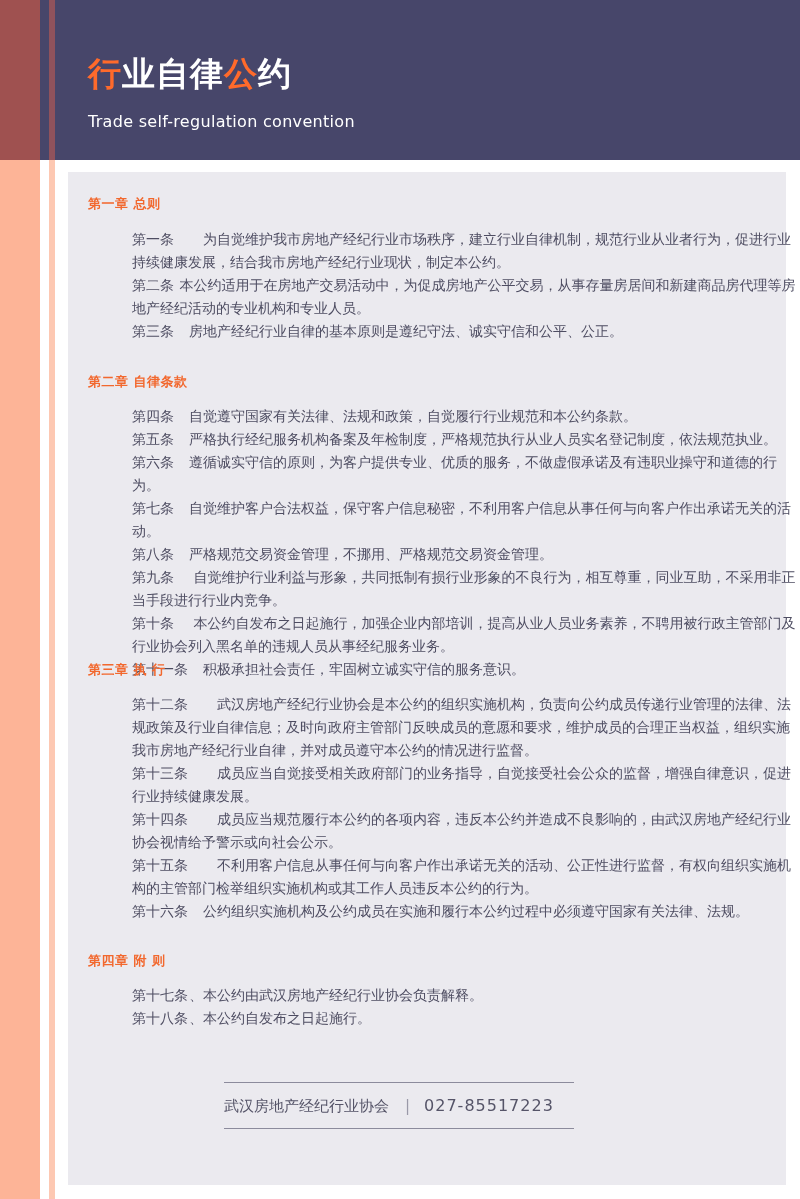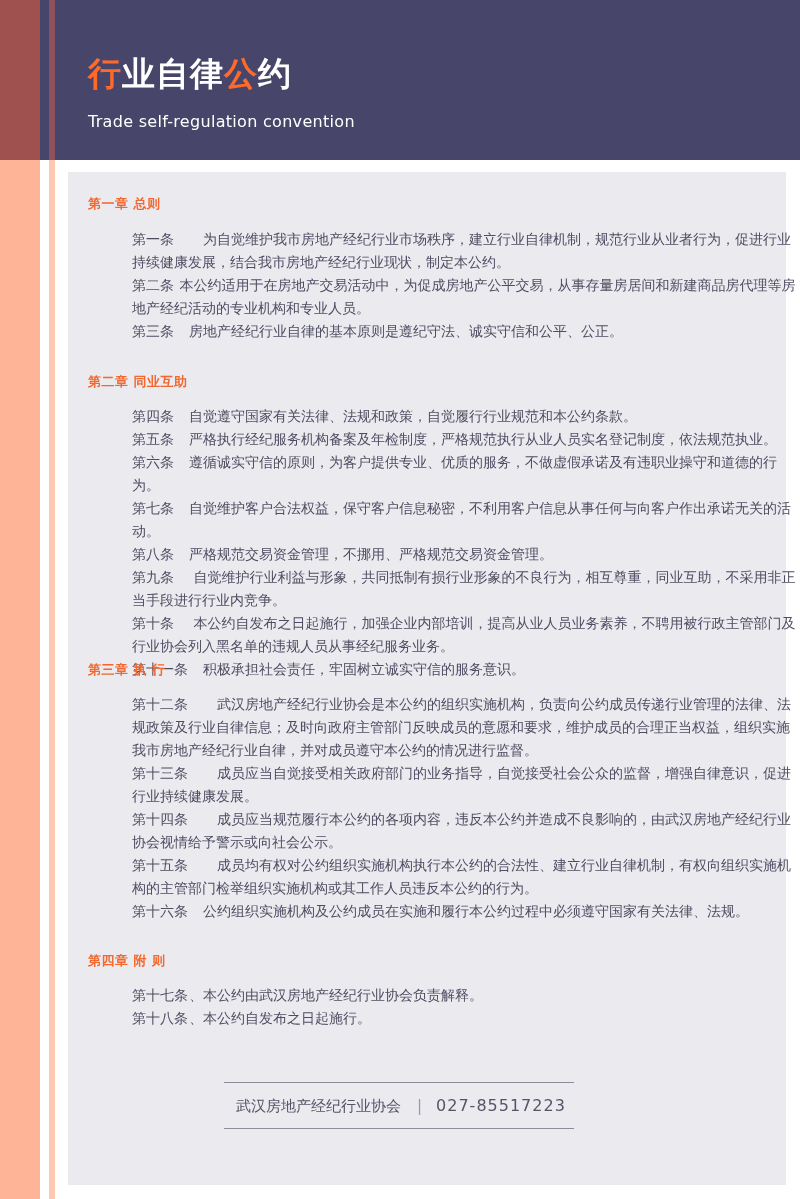--- a/index.html
+++ b/index.html
@@ -17,21 +17,21 @@
     .subtitle { position: absolute; left: 88px; top: 112px; font-family: "DejaVu Sans", sans-serif; font-size: 16px; color: #ffffff; letter-spacing: 0.3px; }
 
     .card { position: absolute; left: 68px; top: 172px; width: 718px; height: 1013px; background: #ebeaef; }
 
     .chapter { position: absolute; left: 88px; font-family: "DejaVu Serif", "Liberation Serif", serif; font-weight: bold; font-size: 13px; color: #f2682e; letter-spacing: 0.5px; }
     .para { position: absolute; left: 88px; width: 668px; font-size: 14px; line-height: 23px; color: #4e4d62; margin-left: 44px; }
     .para .num { margin-right: 1px; }
     .para p { white-space: normal; }
 
     .footer-line { position: absolute; left: 224px; width: 350px; height: 1px; background: #8c8b9c; }
-    .footer-text { position: absolute; left: 224px; top: 1096px; width: 360px; font-size: 15px; color: #555468; white-space: nowrap; margin-left: 12px; }
+    .footer-text { position: absolute; left: 224px; top: 1096px; width: 360px; font-size: 15px; color: #555468; white-space: nowrap; }
     .footer-text .sep { color: #9a99a8; margin: 0 14px 0 16px; }
     .footer-text .phone { font-family: "DejaVu Sans", sans-serif; letter-spacing: 1px; font-size: 16px; }
   </style>
 </head>
 <body>
 
 <div class="stripe-left"></div>
 <div class="stripe-left-top"></div>
 <div class="stripe-thin"></div>
 
@@ -46,38 +46,38 @@
 
 <div class="card"></div>
 
 <h2 class="chapter" style="top:195px">第一章 总则</h2>
 <div class="para" style="top:228px">
   <p><span class="num">第一条</span><span>　　为自觉维护我市房地产经纪行业市场秩序，建立行业自律机制，规范行业从业者行为，促进行业持续健康发展，结合我市房地产经纪行业现状，制定本公约。</span></p>
   <p><span class="num">第二条</span><span> 本公约适用于在房地产交易活动中，为促成房地产公平交易，从事存量房居间和新建商品房代理等房地产经纪活动的专业机构和专业人员。</span></p>
   <p><span class="num">第三条</span><span>　房地产经纪行业自律的基本原则是遵纪守法、诚实守信和公平、公正。</span></p>
 </div>
 
-<h2 class="chapter" style="top:373px">第二章 同业互助</h2>
+<h2 class="chapter" style="top:373px">第二章 自律条款</h2>
 <div class="para" style="top:405px">
   <p><span class="num">第四条</span><span>　自觉遵守国家有关法律、法规和政策，自觉履行行业规范和本公约条款。</span></p>
   <p><span class="num">第五条</span><span>　严格执行经纪服务机构备案及年检制度，严格规范执行从业人员实名登记制度，依法规范执业。</span></p>
   <p><span class="num">第六条</span><span>　遵循诚实守信的原则，为客户提供专业、优质的服务，不做虚假承诺及有违职业操守和道德的行为。</span></p>
   <p><span class="num">第七条</span><span>　自觉维护客户合法权益，保守客户信息秘密，不利用客户信息从事任何与向客户作出承诺无关的活动。</span></p>
   <p><span class="num">第八条</span><span>　严格规范交易资金管理，不挪用、严格规范交易资金管理。</span></p>
   <p><span class="num">第九条</span><span>　 自觉维护行业利益与形象，共同抵制有损行业形象的不良行为，相互尊重，同业互助，不采用非正当手段进行行业内竞争。</span></p>
   <p><span class="num">第十条</span><span>　 本公约自发布之日起施行，加强企业内部培训，提高从业人员业务素养，不聘用被行政主管部门及行业协会列入黑名单的违规人员从事经纪服务业务。</span></p>
   <p><span class="num">第十一条</span><span>　积极承担社会责任，牢固树立诚实守信的服务意识。</span></p>
 </div>
 
 <h2 class="chapter" style="top:661px">第三章 执 行</h2>
 <div class="para" style="top:693px">
   <p><span class="num">第十二条</span><span>　　武汉房地产经纪行业协会是本公约的组织实施机构，负责向公约成员传递行业管理的法律、法规政策及行业自律信息；及时向政府主管部门反映成员的意愿和要求，维护成员的合理正当权益，组织实施我市房地产经纪行业自律，并对成员遵守本公约的情况进行监督。</span></p>
   <p><span class="num">第十三条</span><span>　　成员应当自觉接受相关政府部门的业务指导，自觉接受社会公众的监督，增强自律意识，促进行业持续健康发展。</span></p>
   <p><span class="num">第十四条</span><span>　　成员应当规范履行本公约的各项内容，违反本公约并造成不良影响的，由武汉房地产经纪行业协会视情给予警示或向社会公示。</span></p>
-  <p><span class="num">第十五条</span><span>　　成员均有权对公约组织实施机构执行本公约的合法性、建立行业自律机制，有权向组织实施机构的主管部门检举组织实施机构或其工作人员违反本公约的行为。</span></p>
+  <p><span class="num">第十五条</span><span>　　不利用客户信息从事任何与向客户作出承诺无关的活动、公正性进行监督，有权向组织实施机构的主管部门检举组织实施机构或其工作人员违反本公约的行为。</span></p>
   <p><span class="num">第十六条</span><span>　公约组织实施机构及公约成员在实施和履行本公约过程中必须遵守国家有关法律、法规。</span></p>
 </div>
 
 <h2 class="chapter" style="top:952px">第四章 附 则</h2>
 <div class="para" style="top:984px">
   <p><span class="num">第十七条</span><span>、本公约由武汉房地产经纪行业协会负责解释。</span></p>
   <p><span class="num">第十八条</span><span>、本公约自发布之日起施行。</span></p>
 </div>
 
 <div class="footer-line" style="top:1082px"></div>

